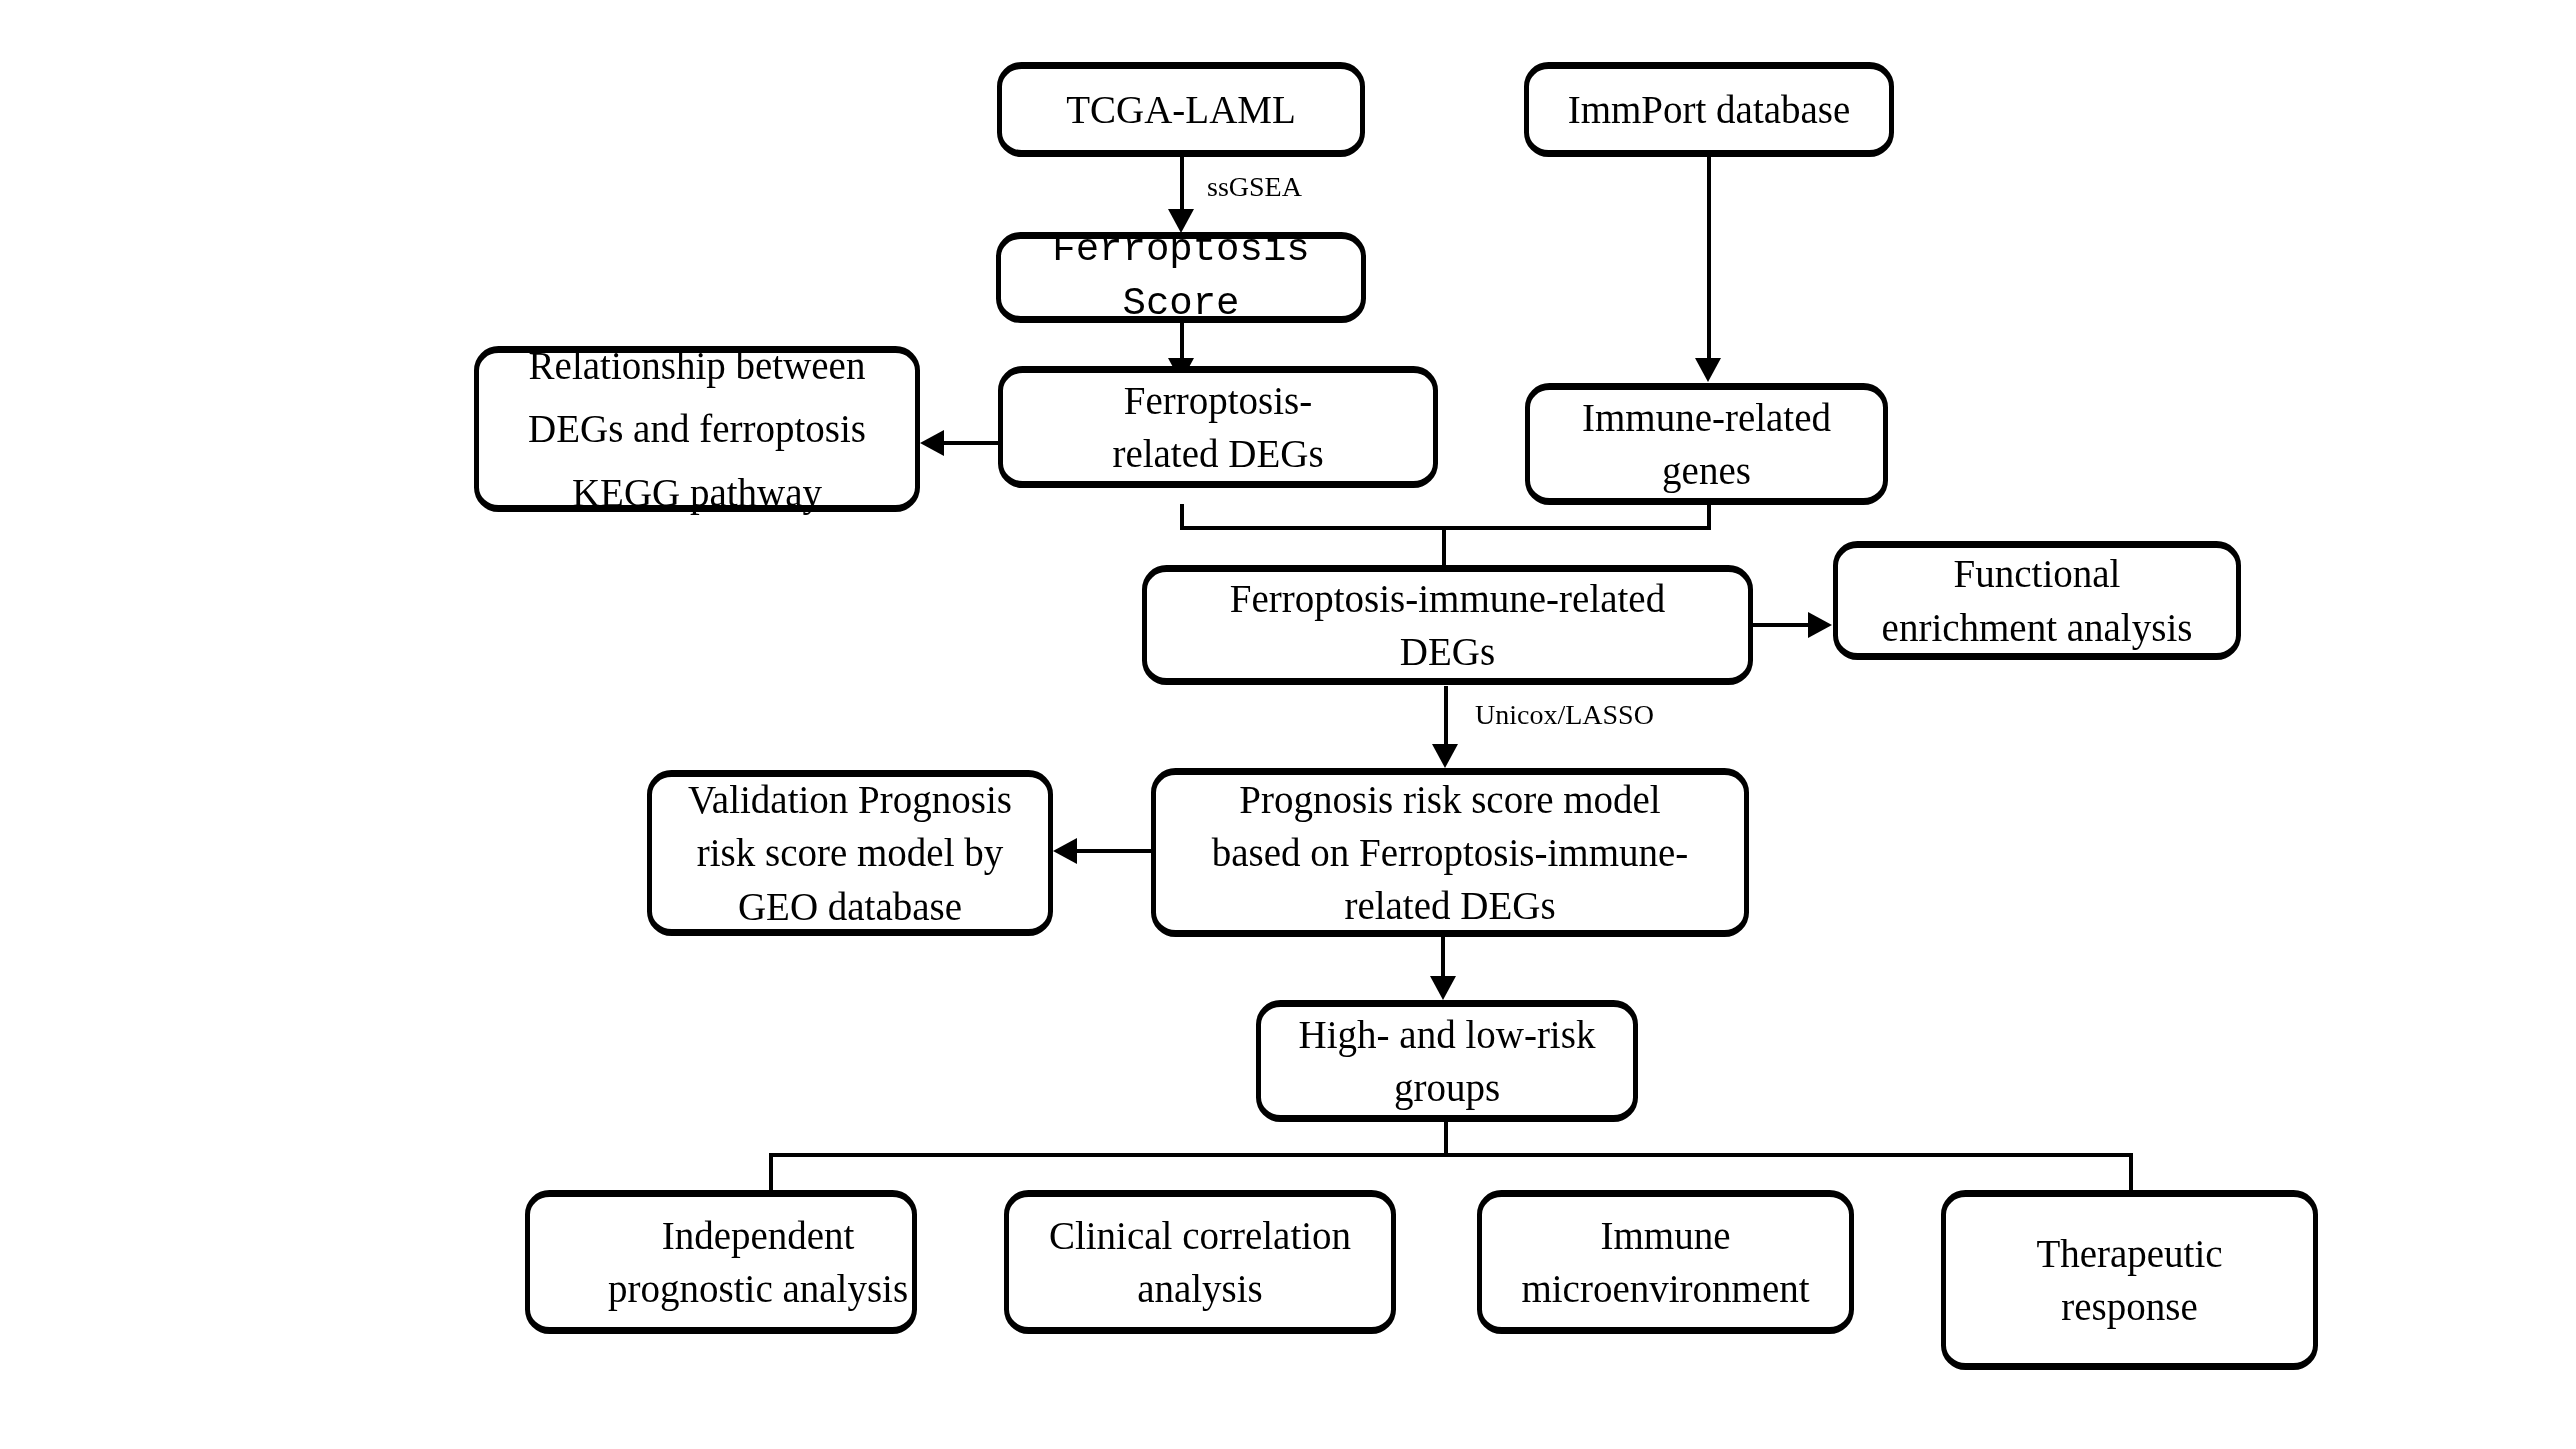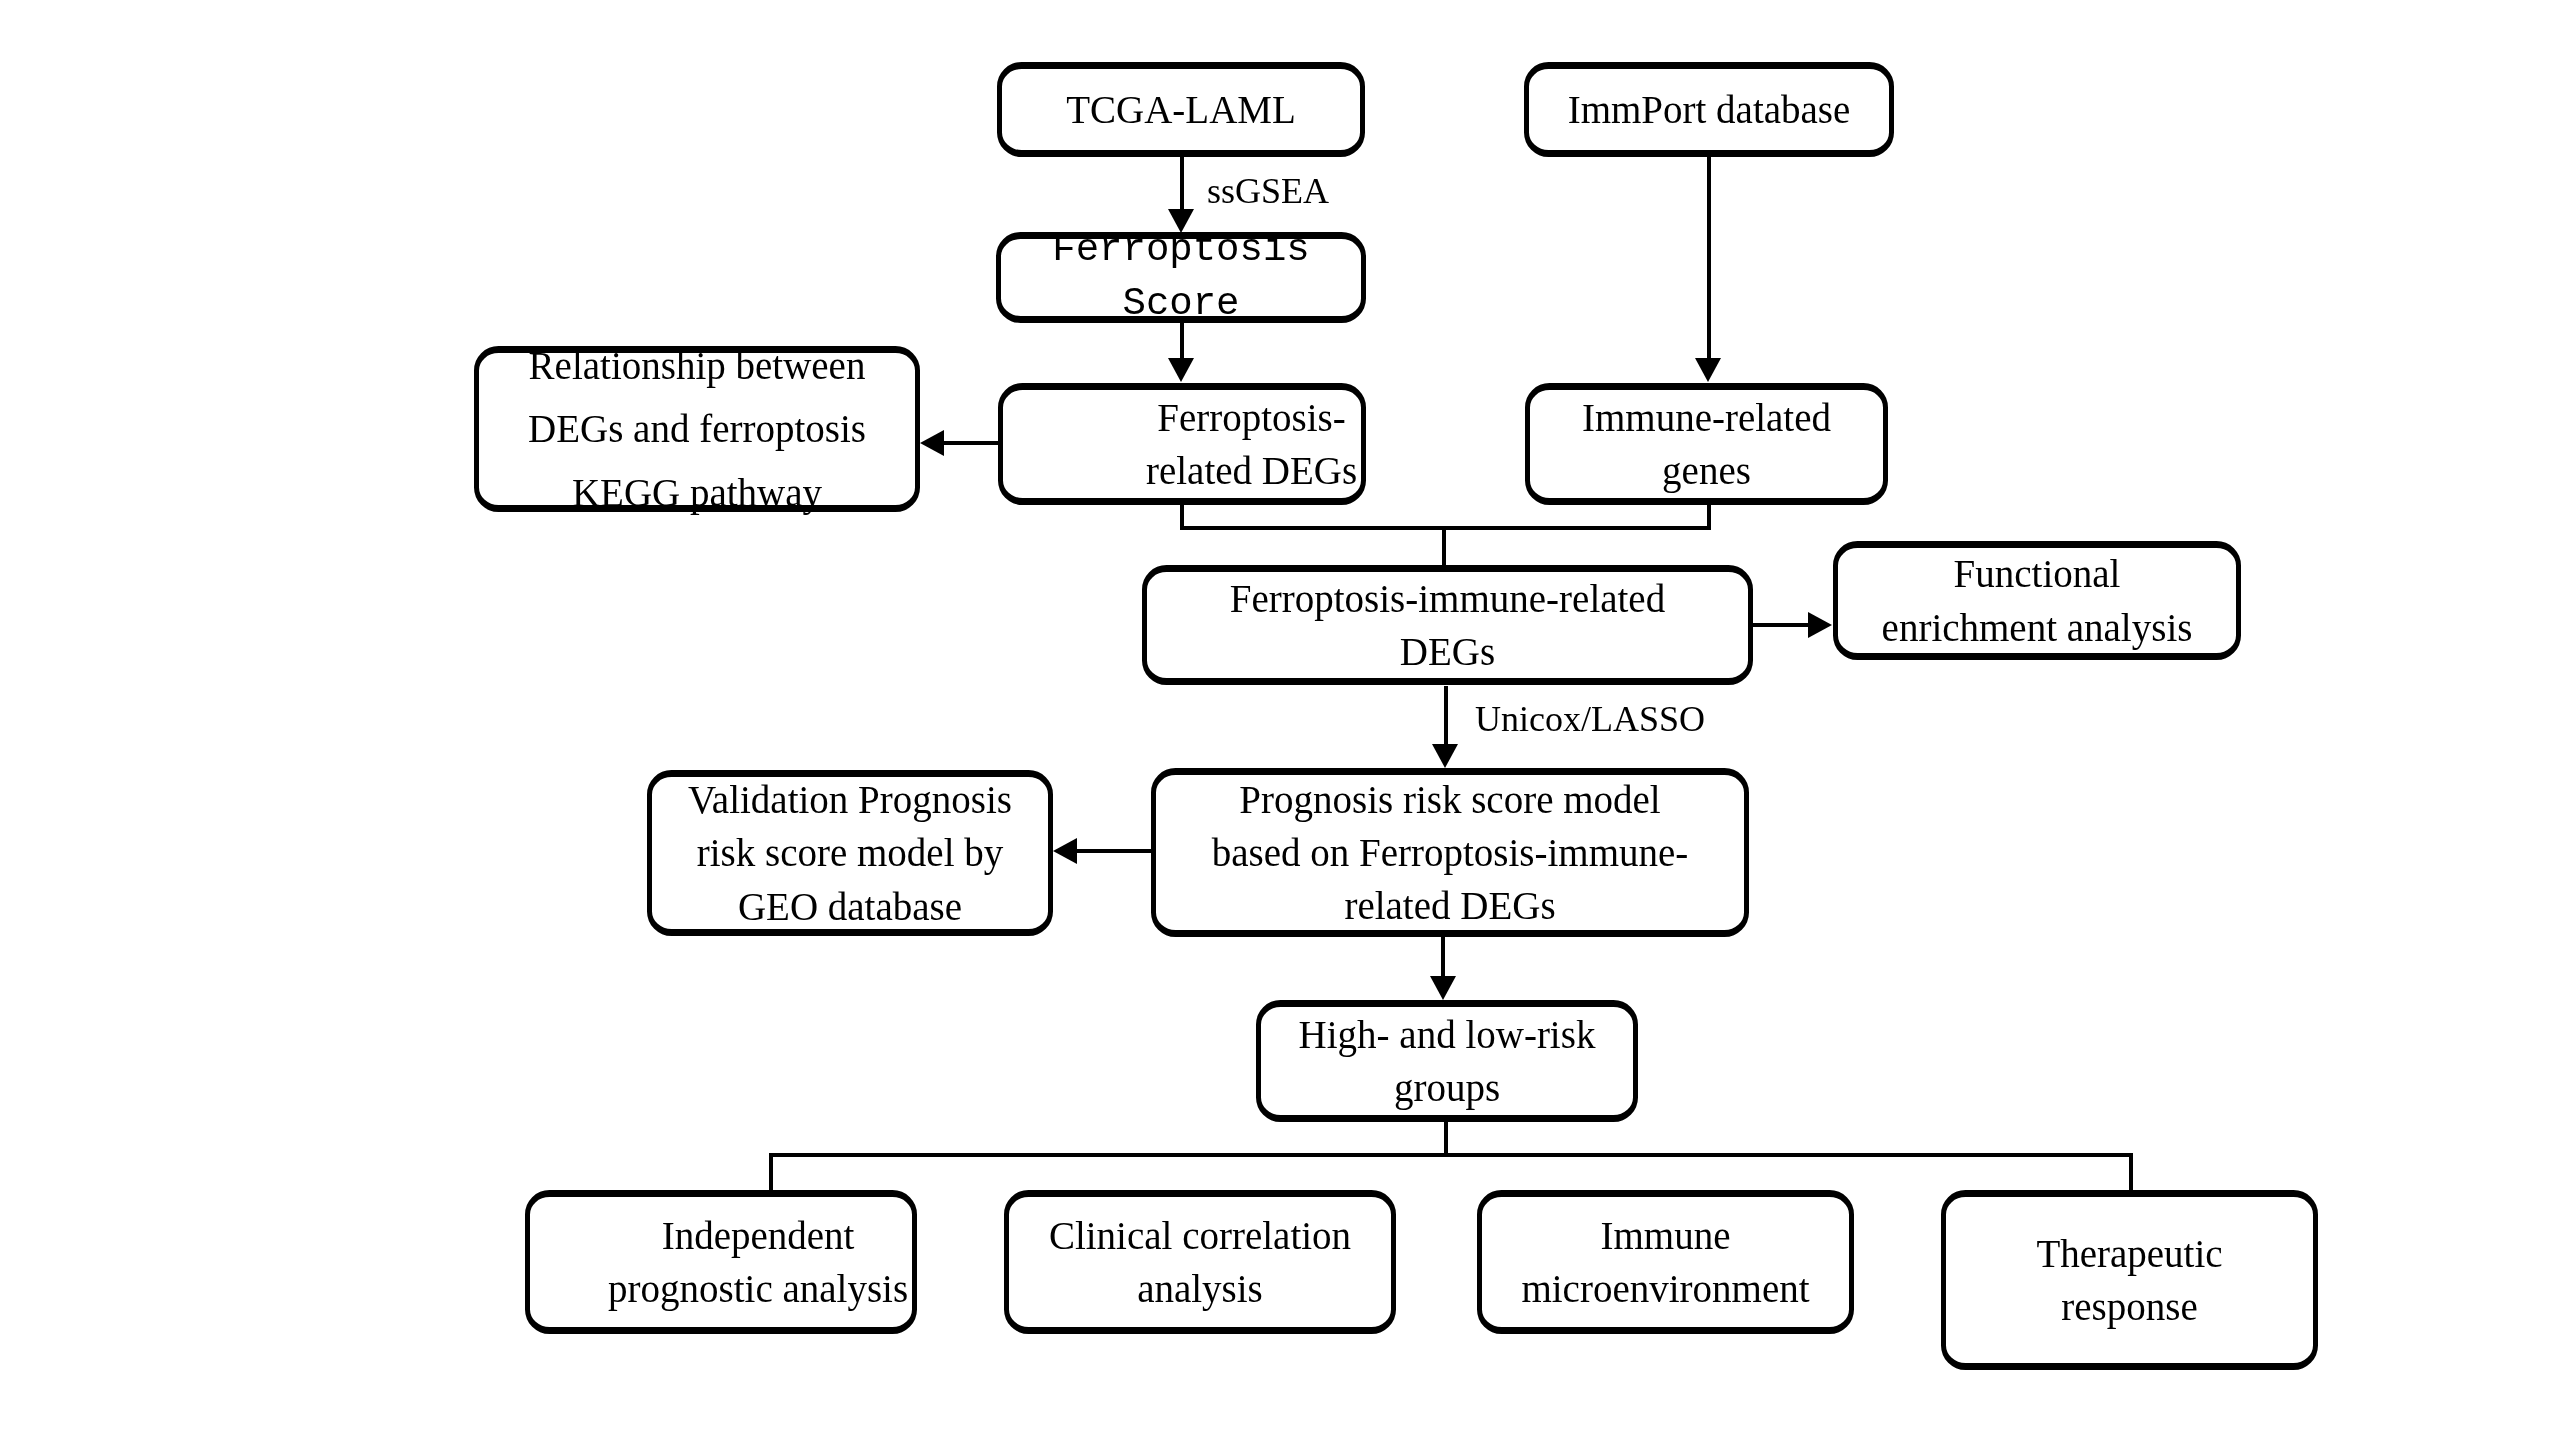--- a/index.html
+++ b/index.html
@@ -50,21 +50,21 @@
     border-right: 24.5px solid #000000;
   }
   .arrow-right {
     position: absolute; width: 0; height: 0;
     border-top: 13.5px solid transparent;
     border-bottom: 13.5px solid transparent;
     border-left: 24.5px solid #000000;
   }
   .edge-label {
     position: absolute;
-    font-size: 36px;
+    font-size: 28px;
     line-height: 1;
     color: #000000;
     white-space: nowrap;
   }
 </style>
 </head>
 <body>
 
 <div class="canvas">
 
@@ -91,21 +91,21 @@
 
   <div class="box" style="left:438px; top:346px; width:446px; height:166px;">
     <span class="box-label loose">Relationship between
 DEGs and ferroptosis
 KEGG pathway</span>
   </div>
 
   <div class="hline" style="left:905px; top:441px; width:57px;"></div>
   <div class="arrow-left" style="left:884px; top:430px;"></div>
 
-  <div class="box" style="left:962px; top:383px; width:368px; height:122px;justify-content:flex-end;">
+  <div class="box" style="left:962px; top:366px; width:440px; height:122px;">
     <span class="box-label">Ferroptosis-
 related DEGs</span>
   </div>
   <div class="box" style="left:1489px; top:383px; width:363px; height:122px;">
     <span class="box-label">Immune-related
 genes</span>
   </div>
 
   <div class="vline" style="left:1144px; top:504px; height:24.5px;"></div>
   <div class="vline" style="left:1671px; top:504px; height:24.5px;"></div>

